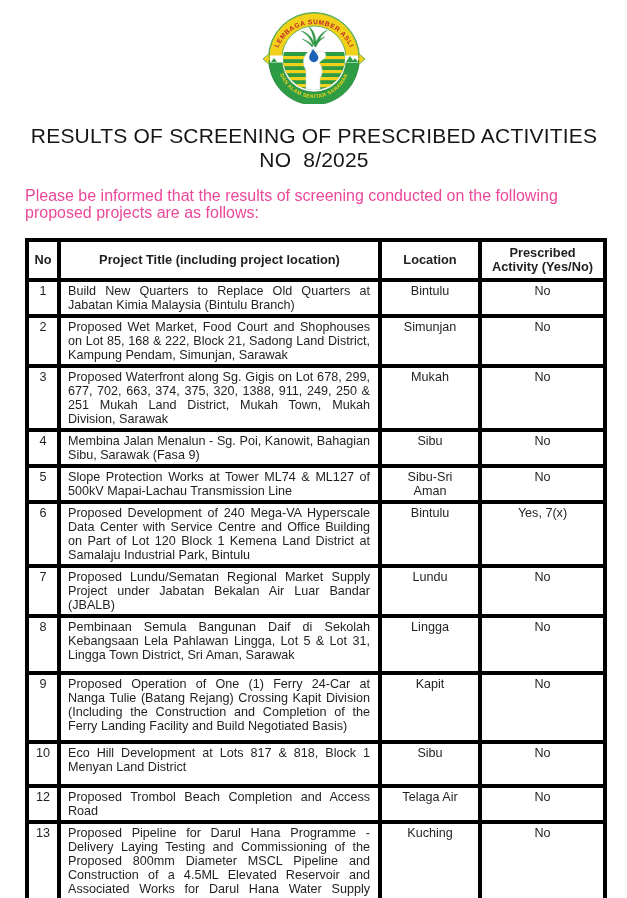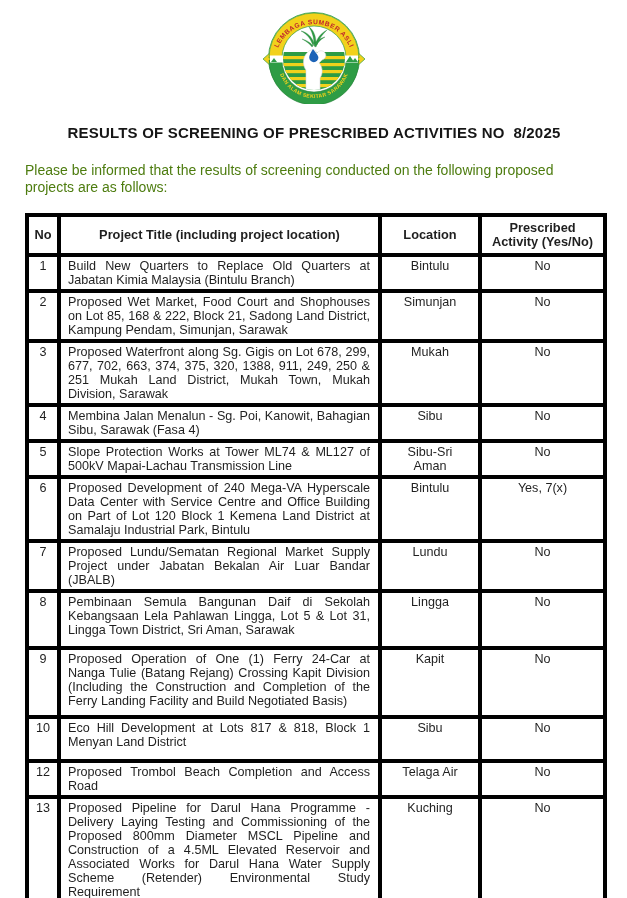--- a/index.html
+++ b/index.html
@@ -16,31 +16,31 @@
     color: #1f1f1f;
     overflow: hidden;
   }
   .logo-wrap {
     width: 104px;
     margin: 0 auto;
   }
   .doc-title {
     margin-top: 16px;
     text-align: center;
-    font-size: 15px;
-    font-weight: bold;
+    font-size: 21px;
+    font-weight: normal;
     letter-spacing: 0.2px;
     white-space: pre-wrap;
     color: #161616;
   }
   .intro {
-    margin-top: 21px;
-    font-size: 14px;
+    margin-top: 15px;
+    font-size: 16px;
     line-height: 17px;
-    color: #4d7c0f;
+    color: #ec4899;
   }
   table.screening {
     margin-top: 17px;
     border-collapse: collapse;
     width: 578px;
     table-layout: fixed;
     font-size: 12.6px;
   }
   table.screening th, table.screening td {
     border: 4px solid #000000;
@@ -180,21 +180,21 @@
         <td class="col-prescribed">No</td>
       </tr>
       <tr>
         <td class="col-no">3</td>
         <td class="col-title">Proposed Waterfront along Sg. Gigis on Lot 678, 299, 677, 702, 663, 374, 375, 320, 1388, 911, 249, 250 &amp; 251 Mukah Land District, Mukah Town, Mukah Division, Sarawak</td>
         <td class="col-location">Mukah</td>
         <td class="col-prescribed">No</td>
       </tr>
       <tr>
         <td class="col-no">4</td>
-        <td class="col-title">Membina Jalan Menalun - Sg. Poi, Kanowit, Bahagian Sibu, Sarawak (Fasa 4)</td>
+        <td class="col-title">Membina Jalan Menalun - Sg. Poi, Kanowit, Bahagian Sibu, Sarawak (Fasa 9)</td>
         <td class="col-location">Sibu</td>
         <td class="col-prescribed">No</td>
       </tr>
       <tr>
         <td class="col-no">5</td>
         <td class="col-title">Slope Protection Works at Tower ML74 &amp; ML127 of 500kV Mapai-Lachau Transmission Line</td>
         <td class="col-location">Sibu-Sri Aman</td>
         <td class="col-prescribed">No</td>
       </tr>
       <tr>

